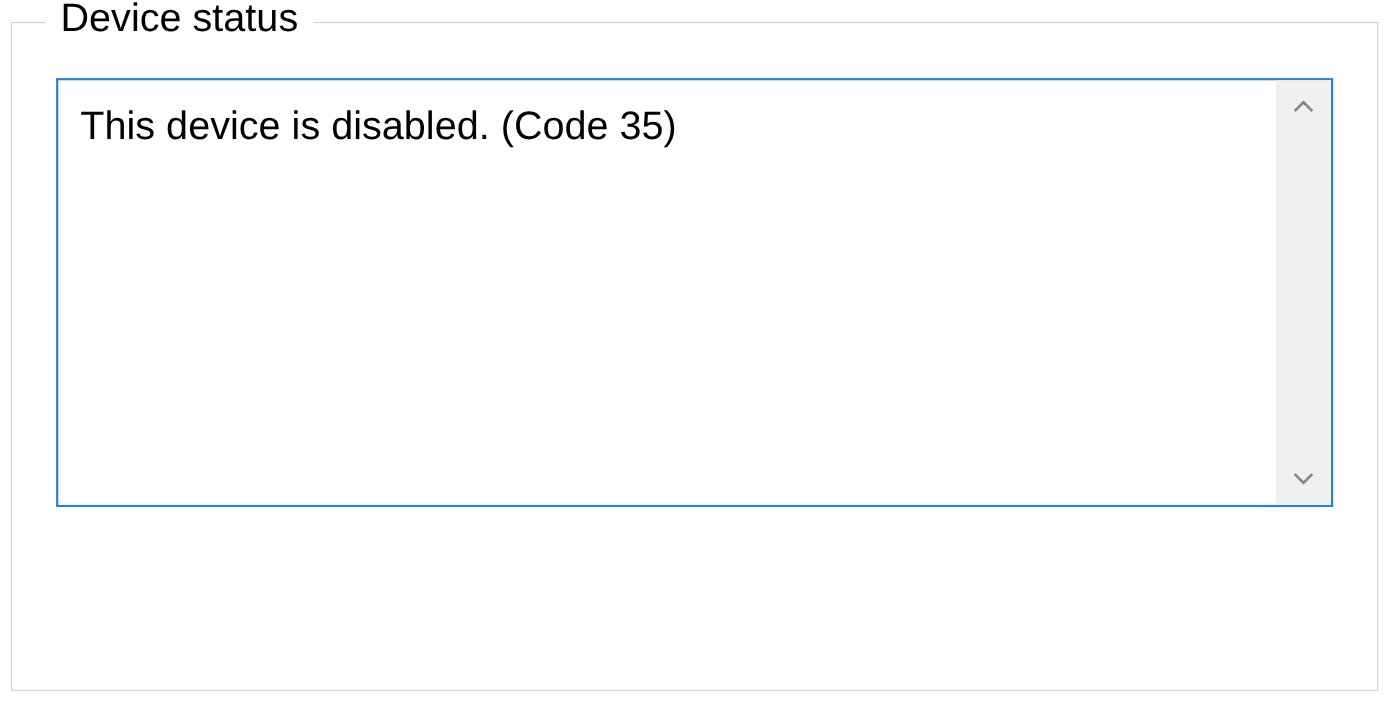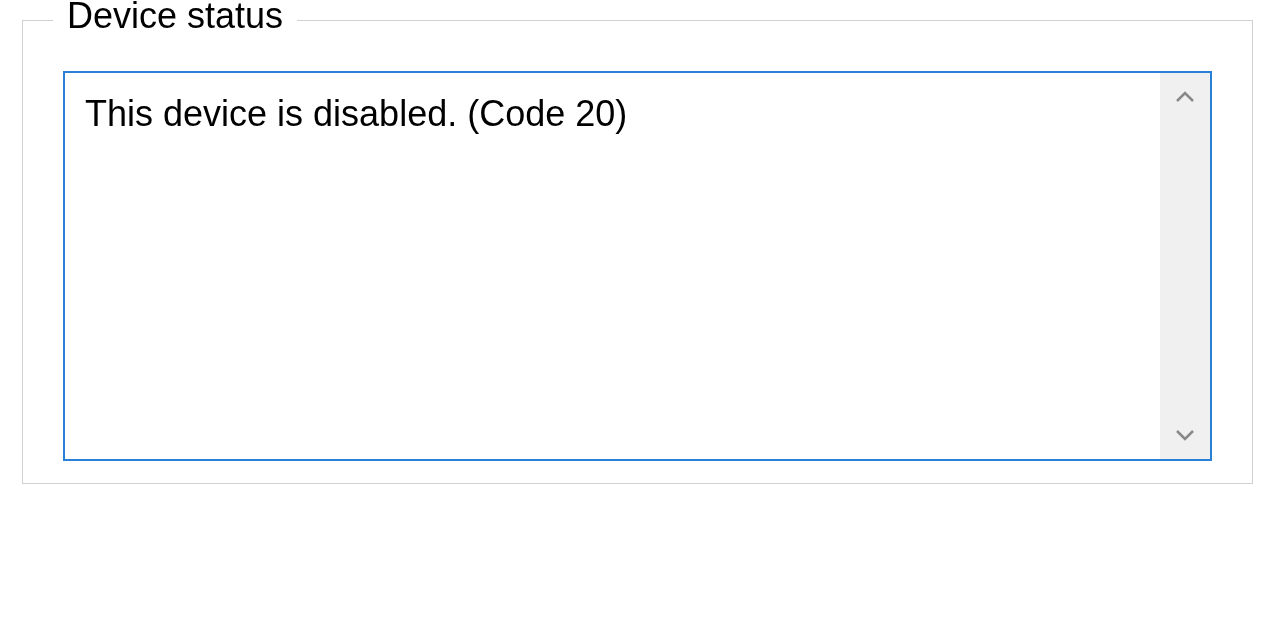--- a/index.html
+++ b/index.html
@@ -10,23 +10,23 @@
     body {
       font-family: "Segoe UI", Tahoma, sans-serif;
       background: #ffffff;
       width: 1263px;
       height: 640px;
       padding: 0;
     }
     .group-box {
       position: relative;
       border: 1px solid #d0d0d0;
-      margin: 20px 10px 10px 22px;
+      margin: 20px 10px 10px 10px;
       padding: 50px 40px 90px 40px;
-      height: 464px;
+      height: 608px;
     }
     .group-legend {
       position: absolute;
       top: -26px;
       left: 30px;
       background: #ffffff;
       padding: 0 14px;
       font-size: 36px;
       color: #000000;
       font-weight: 400;
@@ -69,21 +69,21 @@
       height: 14px;
     }
   </style>
 </head>
 <body>
 
 <div class="group-box">
   <div class="group-legend">Device status</div>
 
   <div class="status-box">
-    <div class="status-text-area">This device is disabled. (Code 20)</div>
+    <div class="status-text-area">This device is disabled. (Code 35)</div>
     <div class="scrollbar">
       <div class="scroll-arrow">
         <svg viewBox="0 0 20 14">
             <path d="M 2 11 L 10 3 L 18 11" fill="none" stroke="#888888" stroke-width="2.5"></path>
           </svg>
       </div>
       <div class="scroll-arrow">
         <svg viewBox="0 0 20 14">
             <path d="M 2 3 L 10 11 L 18 3" fill="none" stroke="#888888" stroke-width="2.5"></path>
           </svg>

